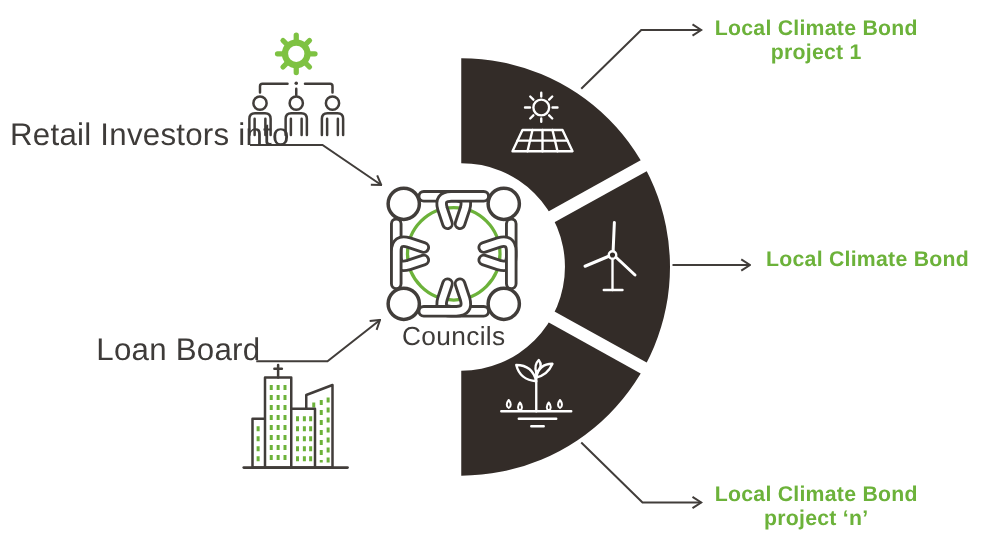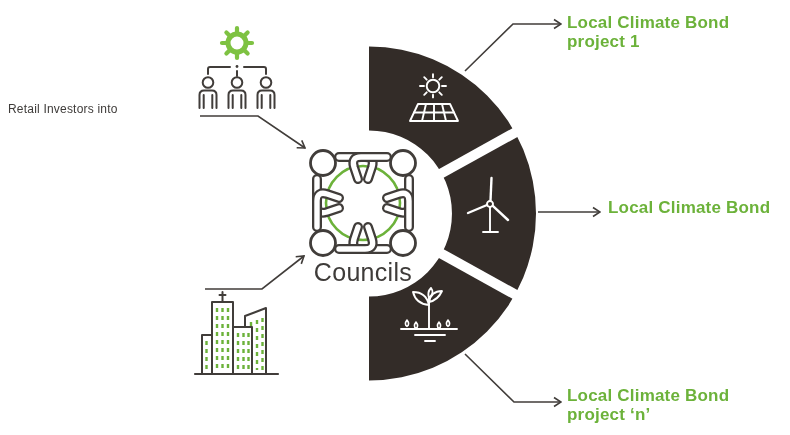--- a/index.html
+++ b/index.html
@@ -14,25 +14,25 @@
   html,body{background:#fff;}
   .stage{
     position:relative;
     width:790px;height:435px;
     background:var(--background);
     overflow:hidden;
     font-family:"Liberation Sans",sans-serif;
   }
   .stage svg{position:absolute;left:0;top:0;}
   .label{position:absolute;color:var(--text-dark);}
-  .src-label{font-size:12px;line-height:1.32;letter-spacing:.2px;margin-top:10px;}
+  .src-label{font-size:25px;line-height:1.32;letter-spacing:.2px;}
   .src-label span{display:block;}
-  .hub-label{width:130px;text-align:center;font-size:25px;letter-spacing:.3px;}
+  .hub-label{width:130px;text-align:center;font-size:21px;letter-spacing:.3px;}
   .project-label{
-    width:172px;text-align:left;
+    width:172px;text-align:center;
     color:var(--accent-green);font-weight:bold;
     font-size:17px;line-height:1.12;letter-spacing:.2px;
   }
   .project-label span{display:block;}
   
   .seg{fill:var(--segment-dark);}
   .gap{stroke:#fff;stroke-width:10;}
   .wicon{stroke:#fff;fill:none;stroke-width:1.9;stroke-linecap:round;stroke-linejoin:round;}
   .link{stroke:var(--line-dark);stroke-width:1.6;fill:none;}
   .dk{stroke:var(--line-dark);fill:none;stroke-linecap:round;stroke-linejoin:round;}
@@ -168,20 +168,21 @@
     <path class="link" marker-end="url(#arrow)" d="M465,71 L513,24 L561,24"></path>
     <path class="link" marker-end="url(#arrow)" d="M538,212 L600,212"></path>
     <path class="link" marker-end="url(#arrow)" d="M465,354 L514,402 L561,402"></path>
   </svg>
 
   <div class="label src-label" style="left:8px;top:92px;">
     <span>Retail Investors into</span>
   </div>
 
   <div class="label src-label" style="left:77px;top:264px;">
+    <span>Loan Board</span>
   </div>
 
   <div class="label hub-label" style="left:298px;top:258px;">Councils</div>
 
   <div class="label project-label" style="left:567px;top:13px;">
     <span>Local Climate Bond</span>
     <span>project 1</span>
   </div>
 
   <div class="label project-label" style="left:608px;top:198px;">

